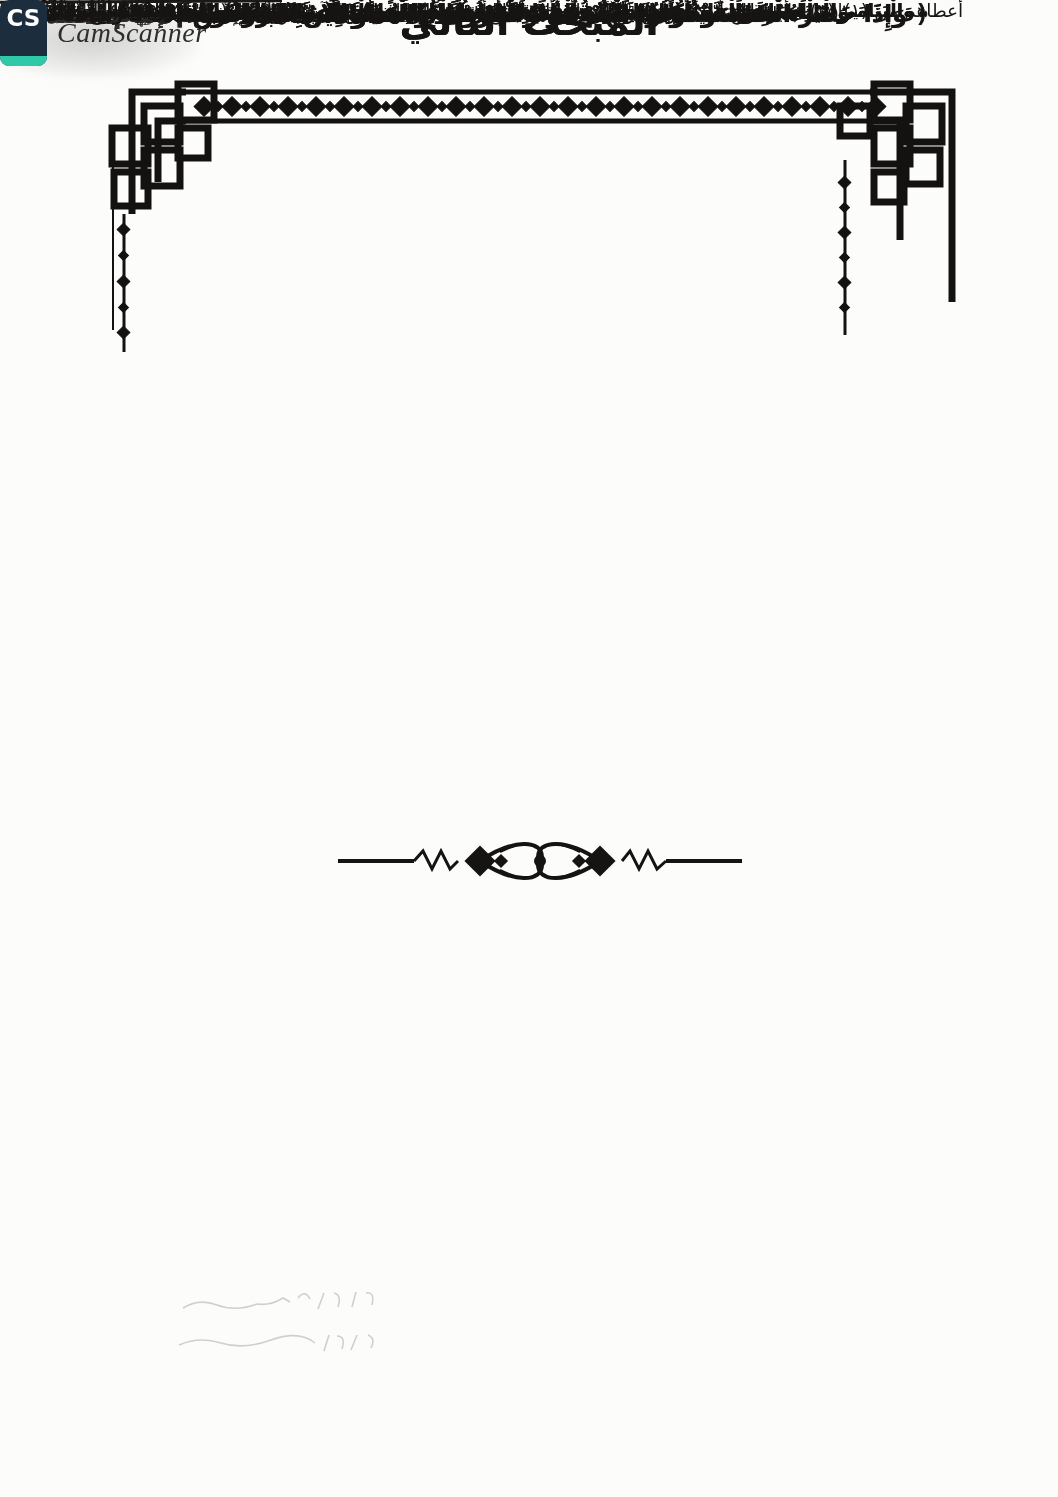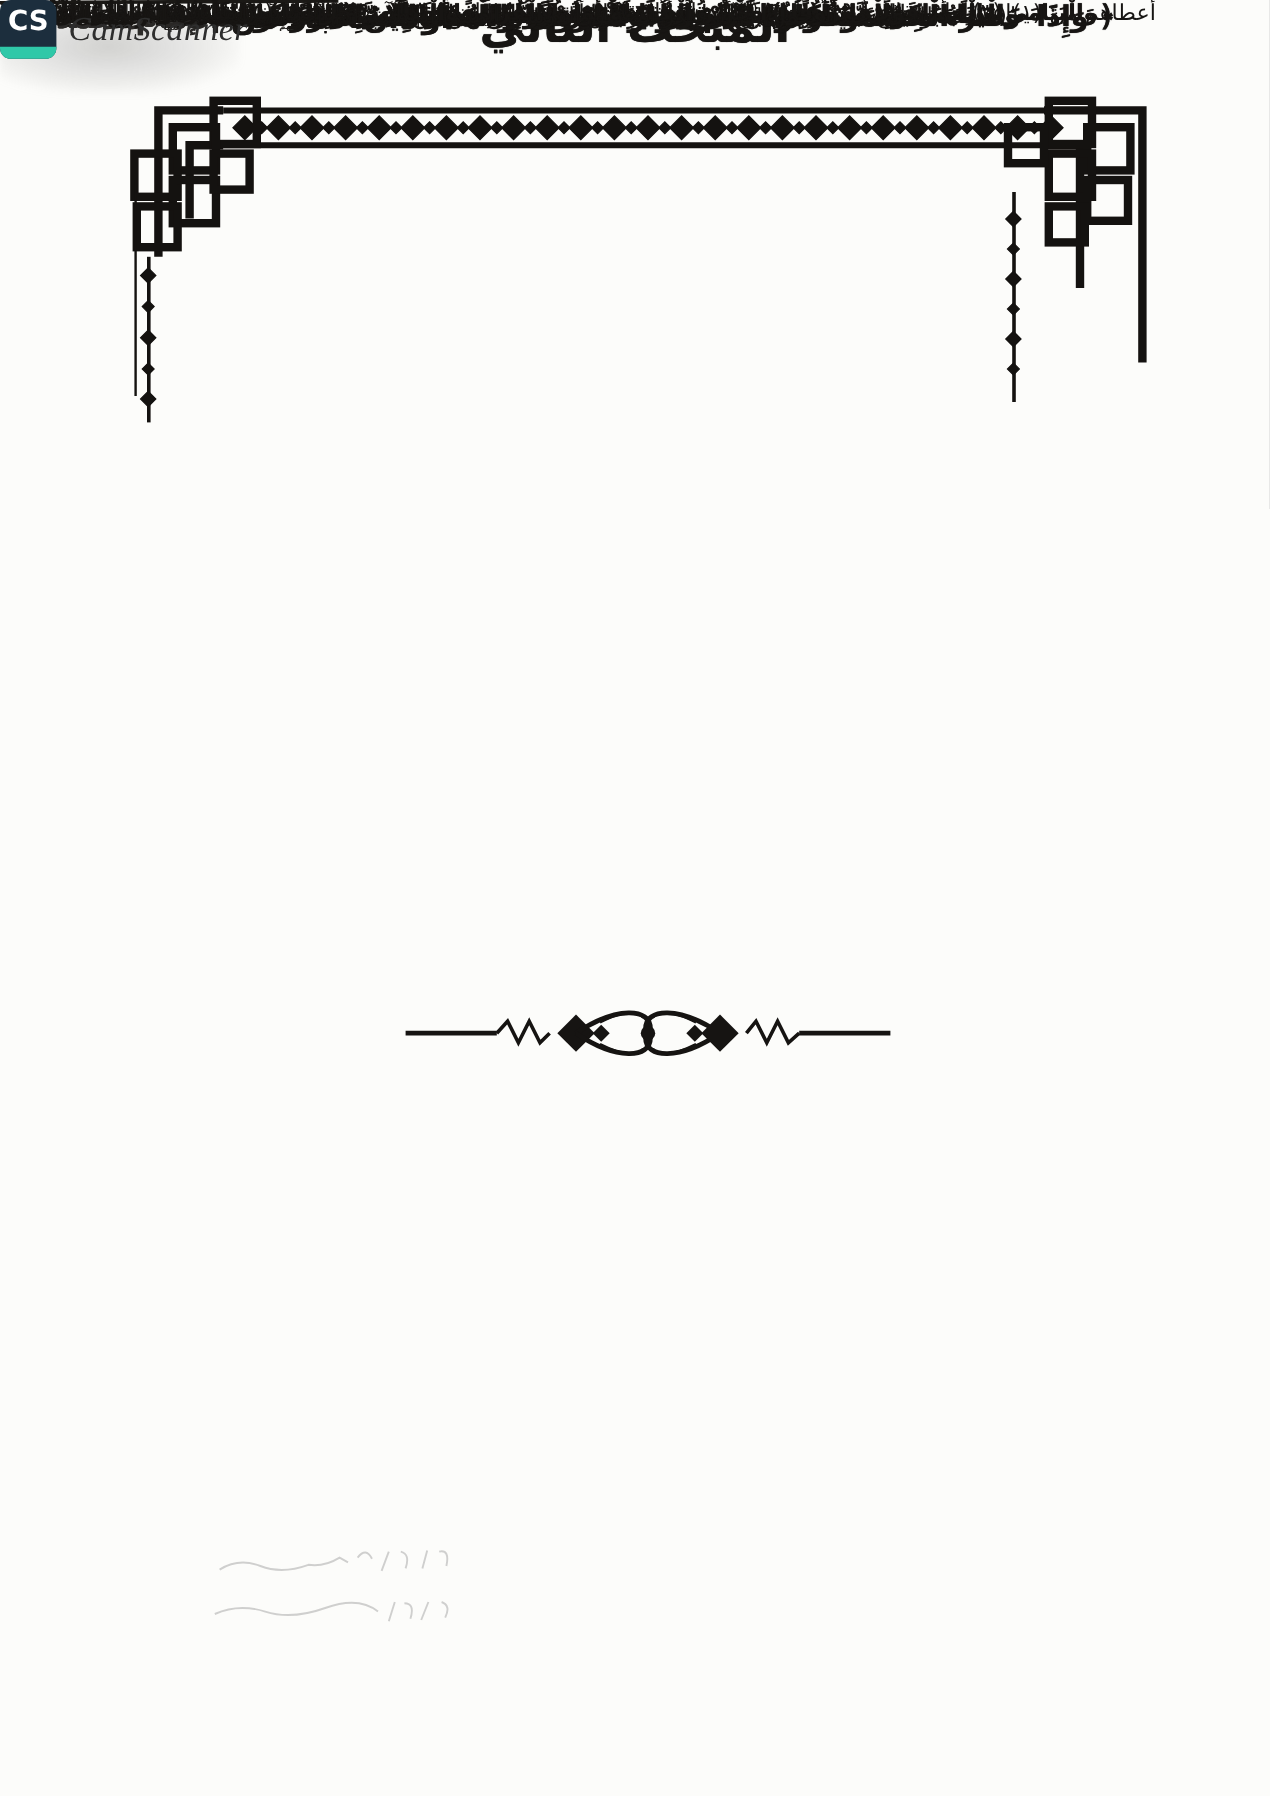--- a/index.html
+++ b/index.html
@@ -24,21 +24,21 @@
     text-align:center;vertical-align:-5px;white-space:normal;
     font-weight:bold;letter-spacing:-.3px;opacity:.95;
   }
   .divider-svg path,.divider-svg polyline{stroke:#161412;}
   .border-svg path,.border-svg rect{stroke:#141210;}
   .smudge{
     background:radial-gradient(ellipse at 45% 50%, rgba(110,110,110,.30), rgba(150,150,150,.14) 55%, rgba(0,0,0,0) 78%);
     filter:blur(3px);
   }
   .cs-icon{
-    width:47px;height:49px;border-radius:9px;background:#1c2e3d;position:relative;
+    width:47px;height:66px;border-radius:9px;background:#1c2e3d;position:relative;
     display:flex;align-items:flex-start;justify-content:center;
   }
   .cs-icon .cs-strip{position:absolute;bottom:0;left:0;width:100%;height:10px;background:#2fc8a8;border-radius:0 0 9px 9px;}
   .cs-icon .cs-initials{color:#fff;font-weight:bold;font-size:23px;margin-top:5px;font-family:"DejaVu Sans",sans-serif;}
   .cs-label{font-family:"Liberation Serif",serif;font-size:28px;color:#2e2e2e;letter-spacing:.5px;font-style:italic;}
   .pencil{opacity:.45;}
 </style>
 </head>
 <body>
 

